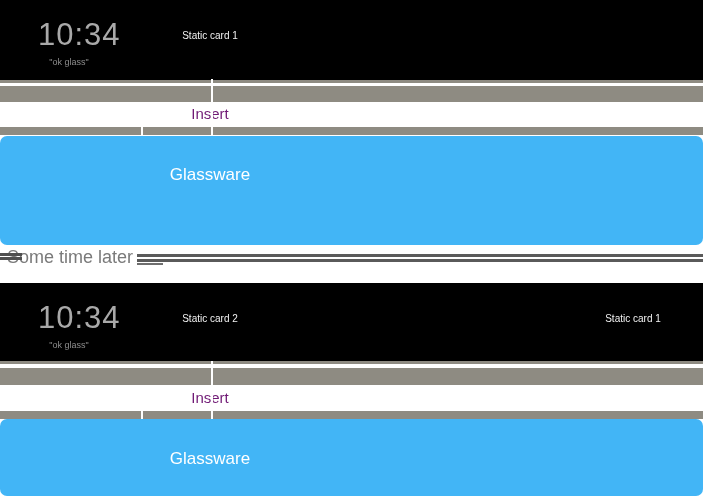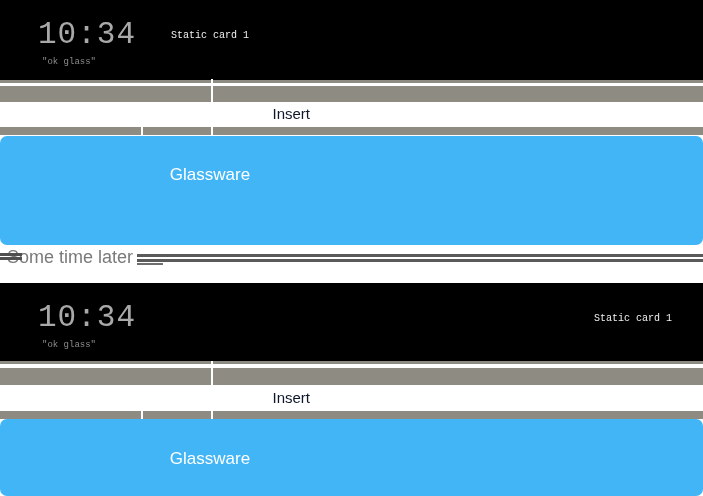--- a/index.html
+++ b/index.html
@@ -1,38 +1,38 @@
 <!DOCTYPE html>
 <html><head>
 <meta charset="utf-8">
 <style>
   html,body{margin:0;padding:0;background:#ffffff;}
   #canvas{
     position:relative;width:703px;height:496px;overflow:hidden;
     background:#ffffff;font-family:"Liberation Sans",sans-serif;
   }
   .abs{position:absolute;}
-  .black-bar{background:#000000;left:0;width:703px;font-family:Liberation Mono, monospace;}
+  .black-bar{background:#000000;left:0;width:703px;}
   .strip{background:#8e8b82;left:0;width:703px;}
   .seam{background:#ffffff;width:2px;}
   .clock{
     color:#a9a9a9;font-size:31px;font-weight:300;letter-spacing:1px;
     white-space:nowrap;
   }
   .hint{
     color:#8d8d8d;font-size:9px;text-align:center;width:66px;
     white-space:nowrap;
   }
   .card-label{
     color:#f1f1f1;font-size:10px;text-align:center;width:200px;
     white-space:nowrap;
   }
   .insert-band{background:#ffffff;left:0;width:703px;}
   .insert-label{
-    color:#0f172a;font-size:15px;text-align:right;width:200px;left:110px;
+    color:#701a75;font-size:15px;text-align:center;width:200px;left:110px;
   }
   .blue-box{background:#42b5f6;left:0;width:703px;border-radius:7px;}
   .glassware-label{
     color:#ffffff;font-size:17px;text-align:center;width:420px;left:0;
   }
   .h-line{background:#5a5a5a;height:3px;}
   .stub{background:#4f4f4f;left:0;width:22px;height:3px;}
   .later-label{
     color:#7a7a7a;font-size:18px;white-space:nowrap;
   }
@@ -66,20 +66,21 @@
   <div class="abs h-line" style="left:137px;top:254px;width:566px;"></div>
   <div class="abs h-line" style="left:137px;top:259px;width:566px;"></div>
   <div class="abs h-line" style="left:137px;top:263px;width:26px;height:2px;background:#6e6e6e;"></div>
   <div class="abs later-label" style="left:7px;top:247px;">Some time later</div>
   <div class="abs stub" style="top:253px;"></div>
   <div class="abs stub" style="top:257px;"></div>
 
   <div class="abs black-bar" style="top:283px;height:78px;">
     <div class="abs clock" style="left:38px;top:17px;">10:34</div>
     <div class="abs hint" style="left:36px;top:57px;">"ok glass"</div>
+    <div class="abs card-label" style="left:110px;top:30px;">Static card 2</div>
     <div class="abs card-label" style="left:533px;top:30px;">Static card 1</div>
   </div>
 
   <div class="abs strip" style="top:361px;height:3px;"></div>
   <div class="abs strip" style="top:368px;height:17px;"></div>
 
   <div class="abs insert-band" style="top:385px;height:26px;">
     <div class="abs insert-label" style="top:4px;">Insert</div>
   </div>
 

